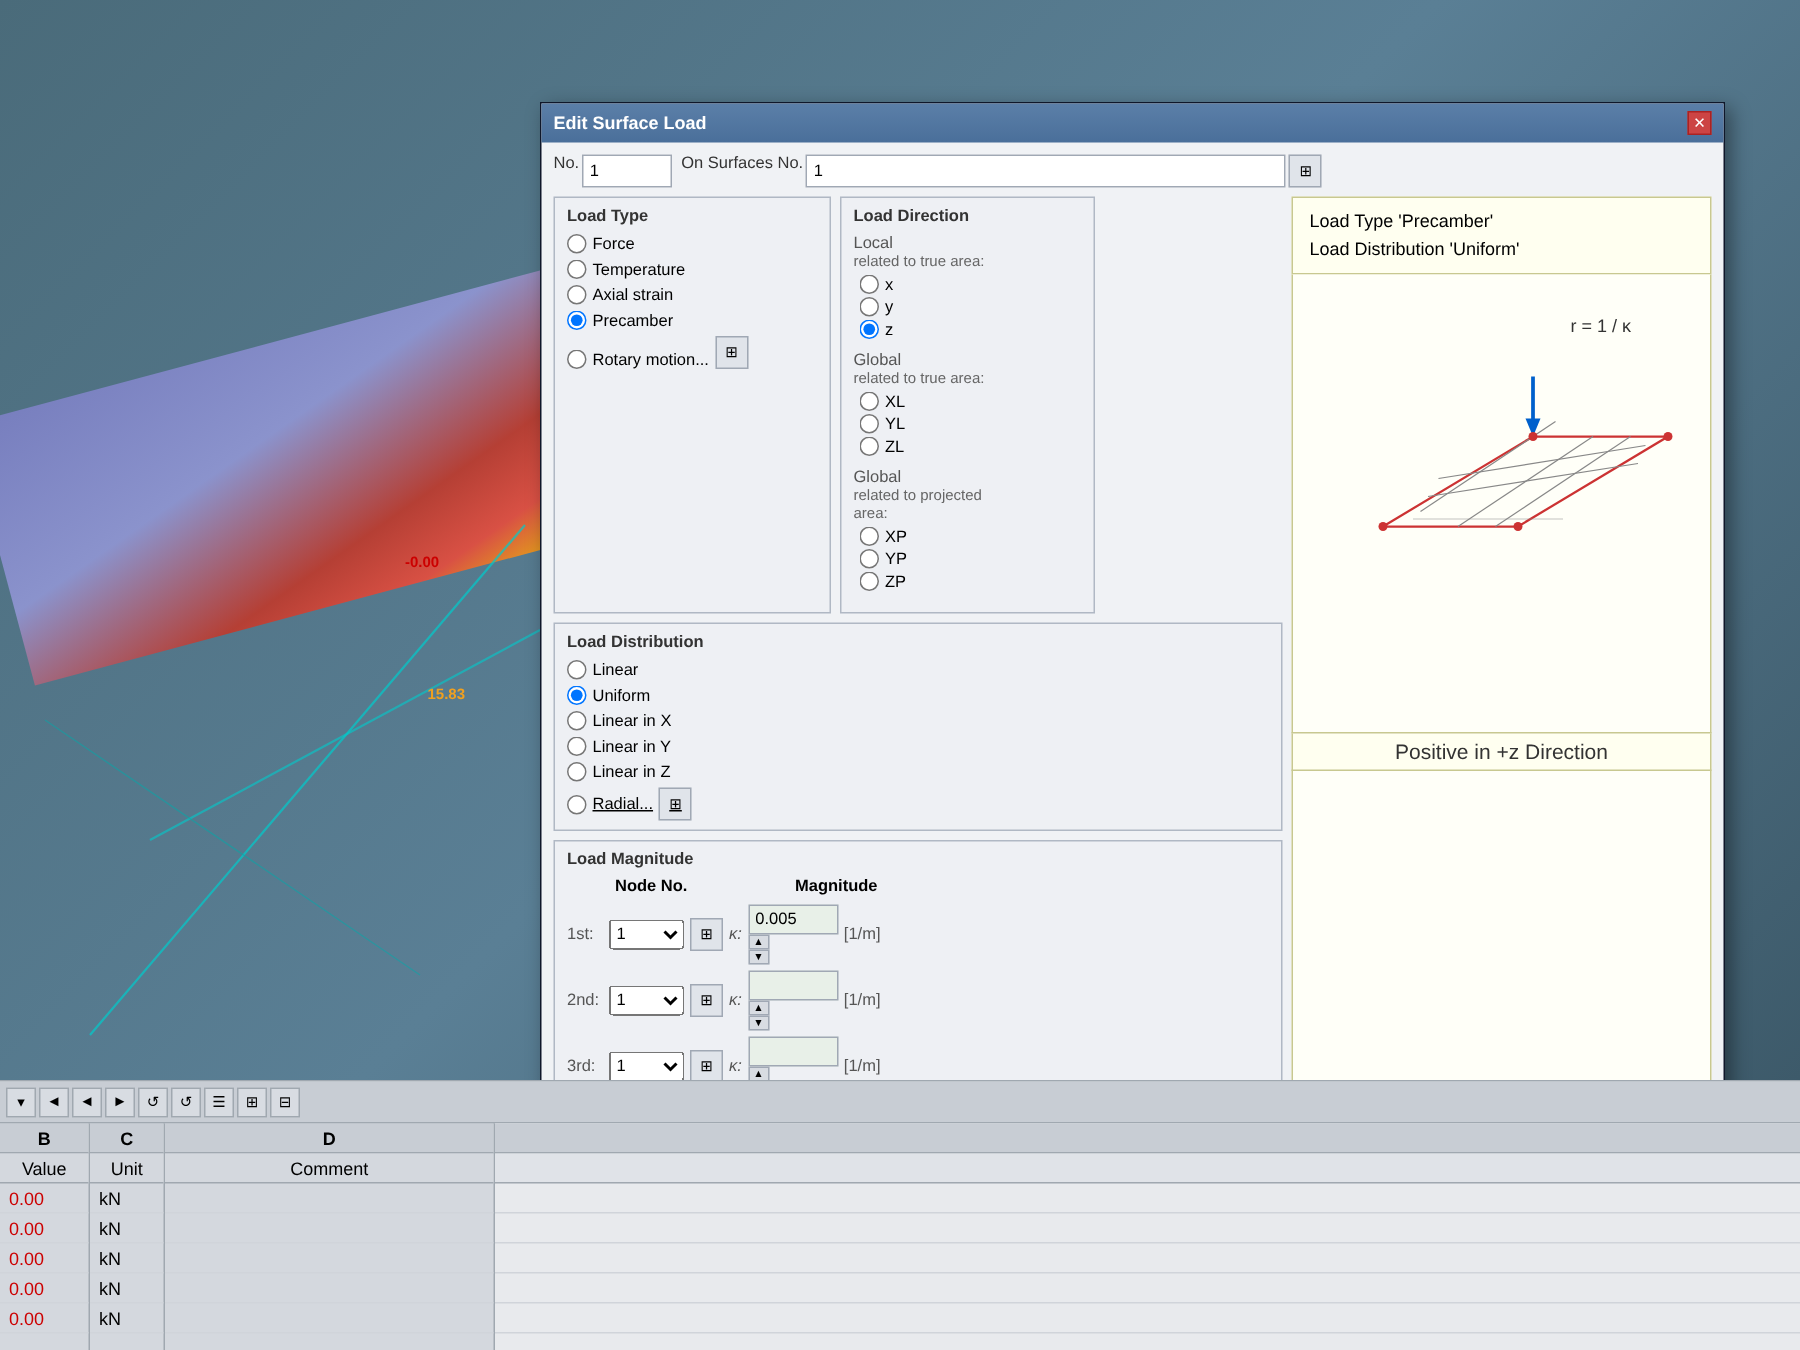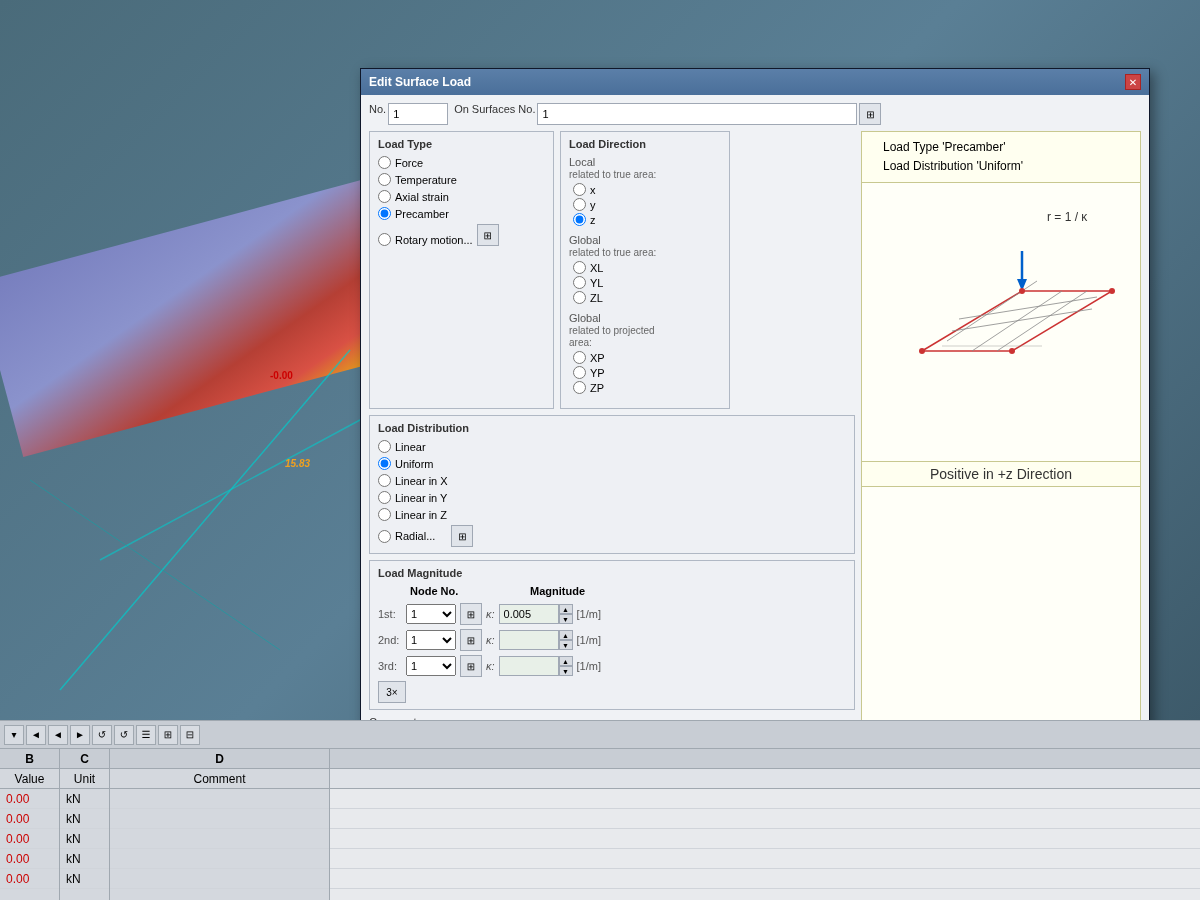--- a/index.html
+++ b/index.html
@@ -199,21 +199,21 @@
     }
 
     .mag-row { display: flex; align-items: center; gap: 4px; margin-bottom: 4px; }
     .mag-label { width: 24px; font-size: 11px; color: #555; }
     .mag-select { width: 50px; height: 20px; font-size: 11px; }
 
     .mag-unit { font-size: 11px; color: #555; }
     .kappa { font-size: 11px; color: #555; font-style: italic; }
 
     .spinner-input {
-      display: flex; align-items: flex-start;
+      display: flex; align-items: flex-start; flex-direction: column;
     }
     .spinner-input input {
       width: 60px; height: 20px;
       border: 1px solid #a0a8b4;
       background: #e8f0e8;
       padding: 2px 4px;
       font-size: 11px;
     }
     .spinner-btns { display: flex; flex-direction: column; }
     .spinner-btns button {
@@ -230,21 +230,21 @@
     .right-panel {
       width: 280px;
       display: flex;
       flex-direction: column;
       gap: 0;
     }
 
     .preview-info {
       background: #fffff0;
       border: 1px solid #c8c890;
-      padding: 6px 21px;
+      padding: 6px 11px;
       font-size: 11px;
       line-height: 1.6;
       min-height: 50px;
     }
 
     .preview-canvas {
       background: #fffff8;
       border: 1px solid #c8c890;
       border-top: none;
       flex: 1;
@@ -328,21 +328,21 @@
 
   <div class="beam"></div>
 
   <svg style="position:absolute;top:0;left:0;width:100%;height:100%;">
     <line x1="60" y1="690" x2="350" y2="350" stroke="#00cccc" stroke-width="1.5" opacity="0.7"></line>
     <line x1="100" y1="560" x2="360" y2="420" stroke="#00cccc" stroke-width="1.5" opacity="0.6"></line>
     <line x1="30" y1="480" x2="280" y2="650" stroke="#00aaaa" stroke-width="1" opacity="0.5"></line>
   </svg>
 
   <div style="position:absolute;top:370px;left:270px;color:#cc0000;font-size:10px;font-weight:bold;">-0.00</div>
-  <div style="position:absolute;top:458px;left:285px;color:#f0a020;font-size:10px;font-weight:bold;font-style:italic;">15.83</div>
+  <div style="position:absolute;top:458px;left:285px;color:#f0a020;font-size:10px;font-weight:bold;">15.83</div>
 </div>
 
 <div class="dialog">
 
   <div class="dialog-titlebar">
     <span class="title">Edit Surface Load</span>
     <button class="dialog-close">✕</button>
   </div>
 
   <div class="dialog-body">
@@ -472,21 +472,21 @@
                 <label for="dist_lx">Linear in X</label>
               </div>
               <div class="radio-item">
                 <input type="radio" name="dist" id="dist_ly" style="">
                 <label for="dist_ly">Linear in Y</label>
               </div>
               <div class="radio-item">
                 <input type="radio" name="dist" id="dist_lz" style="">
                 <label for="dist_lz">Linear in Z</label>
               </div>
-              <div style="display:flex;align-items:center;gap:16px;">
+              <div style="display:flex;align-items:center;gap:4px;text-decoration:underline;">
                 <div class="radio-item">
                   <input type="radio" name="dist" id="dist_radial" style="">
                   <label for="dist_radial">Radial...</label>
                 </div>
                 <button class="icon-btn">⊞</button>
               </div>
             </div>
           </div>
         </div>
 

